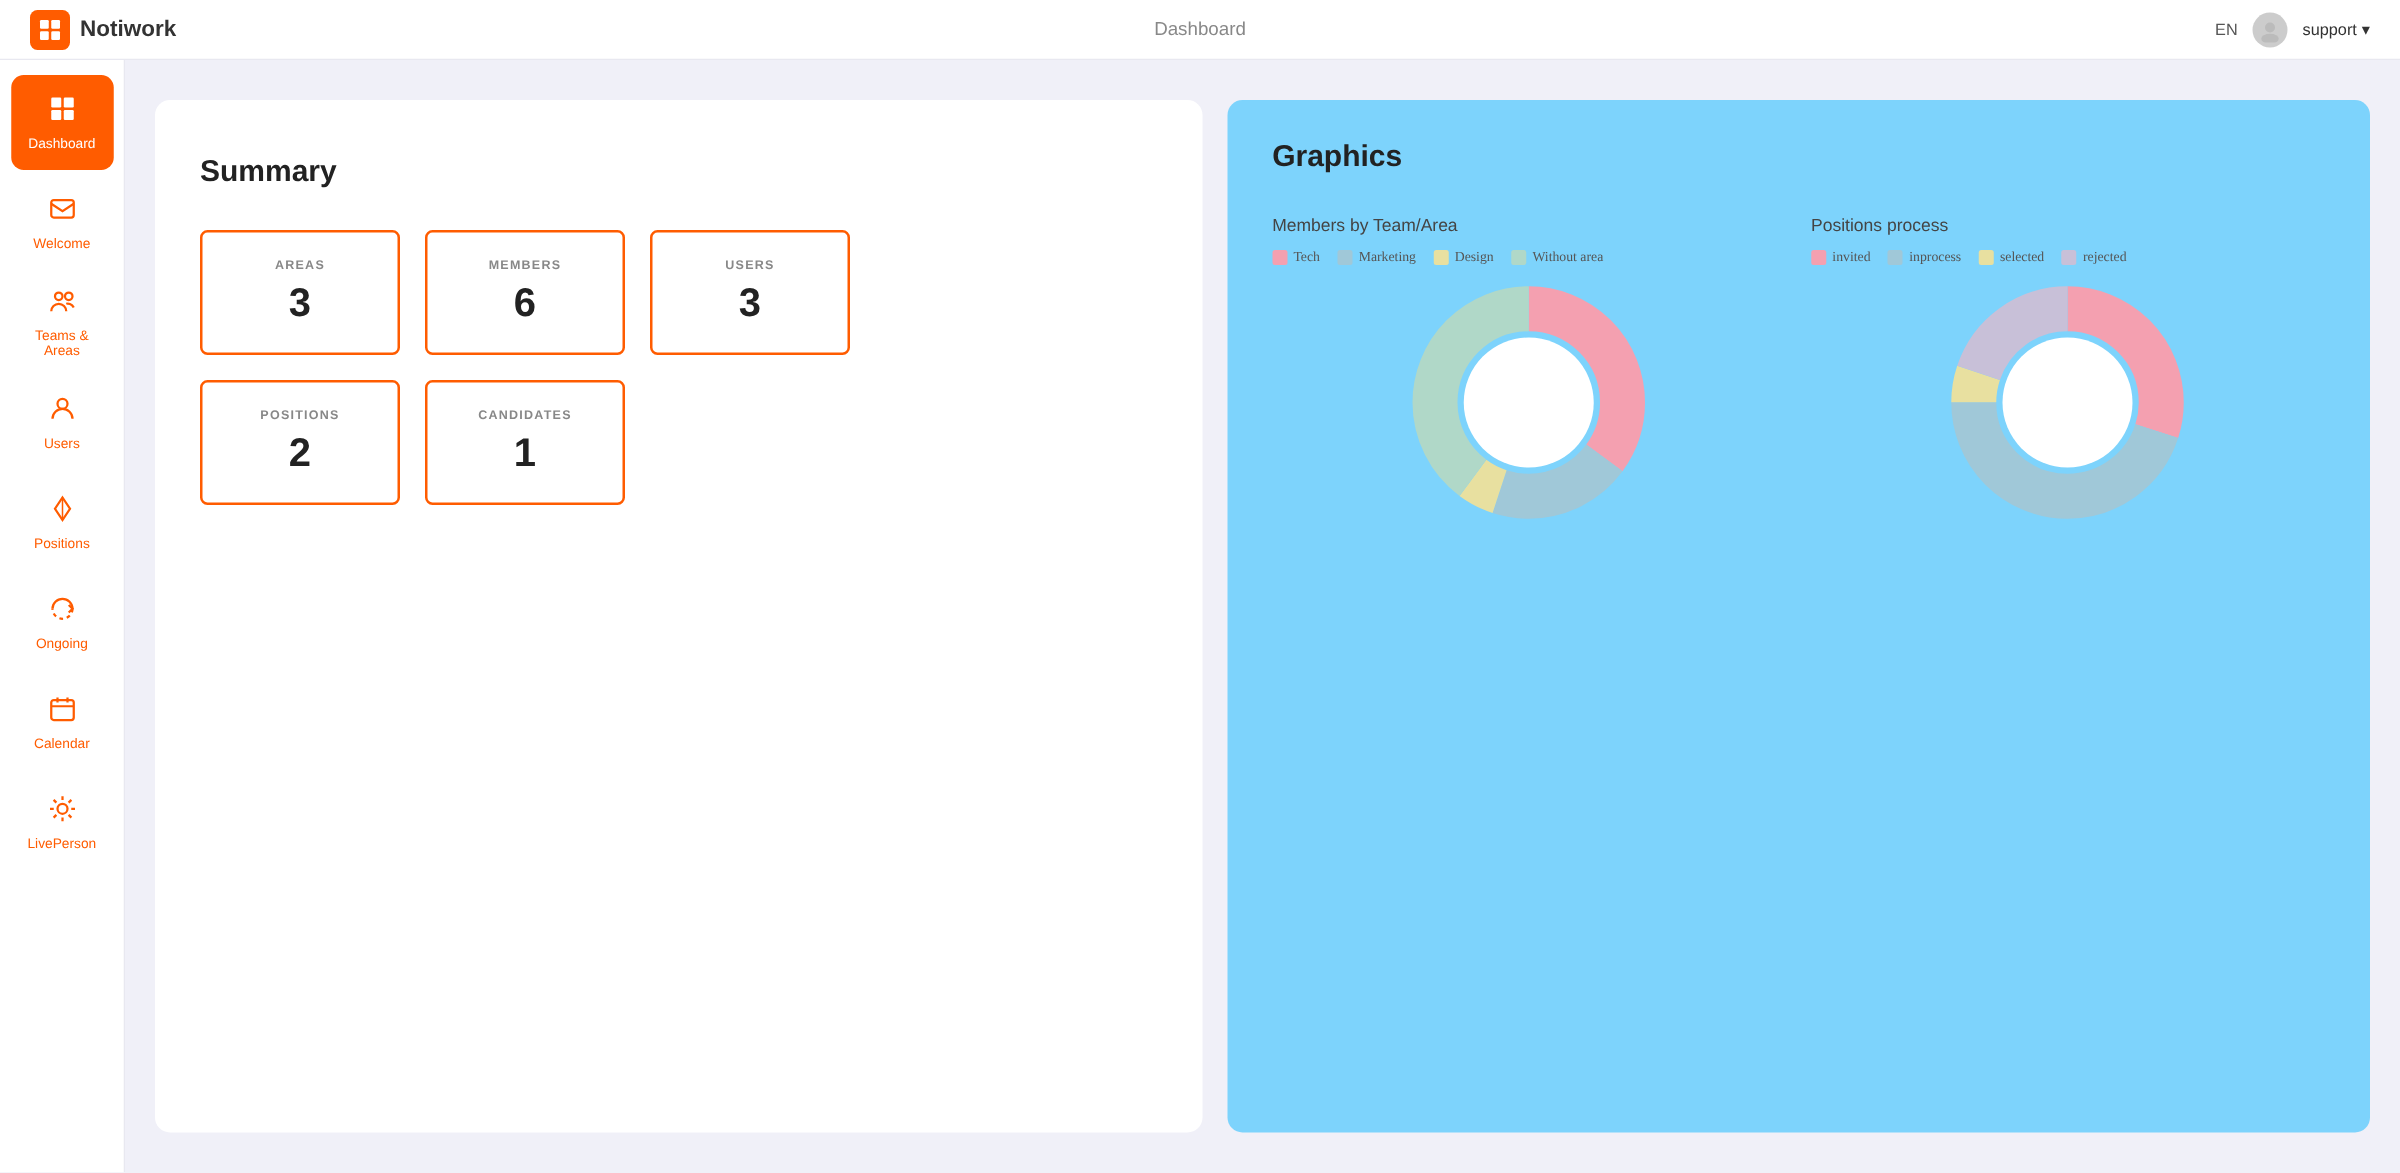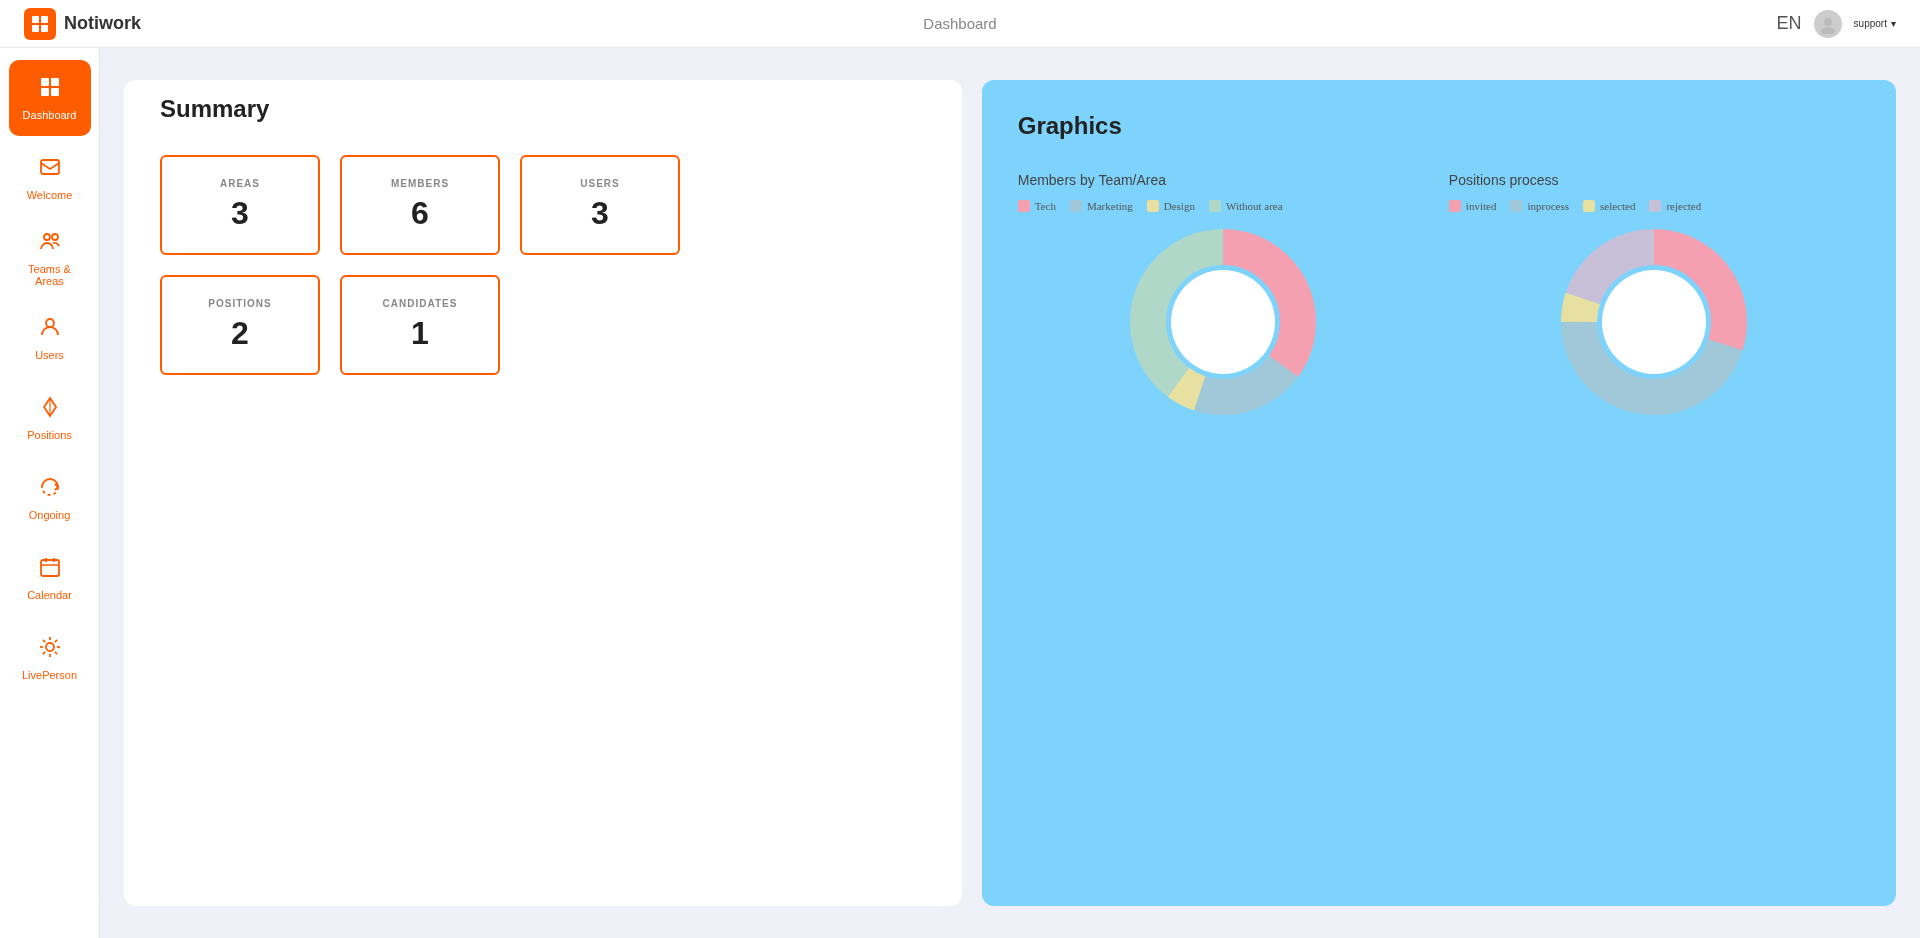--- a/index.html
+++ b/index.html
@@ -45,33 +45,33 @@
       position: absolute;
       left: 50%;
       transform: translateX(-50%);
     }
     .topnav-right {
       display: flex;
       align-items: center;
       gap: 12px;
     }
     .lang-btn {
-      font-size: 18px;
+      font-size: 13px;
       color: #555;
       cursor: pointer;
     }
     .avatar-circle {
       width: 28px; height: 28px;
       border-radius: 50%;
       background: #ccc;
       overflow: hidden;
       display: flex; align-items: center; justify-content: center;
     }
     .support-label {
-      font-size: 10px;
+      font-size: 13px;
       color: #333;
       display: flex;
       align-items: center;
       gap: 4px;
       cursor: pointer;
     }
 
     
     .main-layout {
       display: flex;
@@ -124,21 +124,21 @@
       flex: 1;
       padding: 32px 24px;
       display: flex;
       gap: 20px;
     }
 
     
     .summary-card {
       background: #fff;
       border-radius: 12px;
-      padding: 15px 36px;
+      padding: 44px 36px;
       flex: 1;
       min-height: 600px;
     }
     .card-title {
       font-size: 24px;
       font-weight: 700;
       color: #222;
       margin-bottom: 32px;
     }
     .summary-grid {

